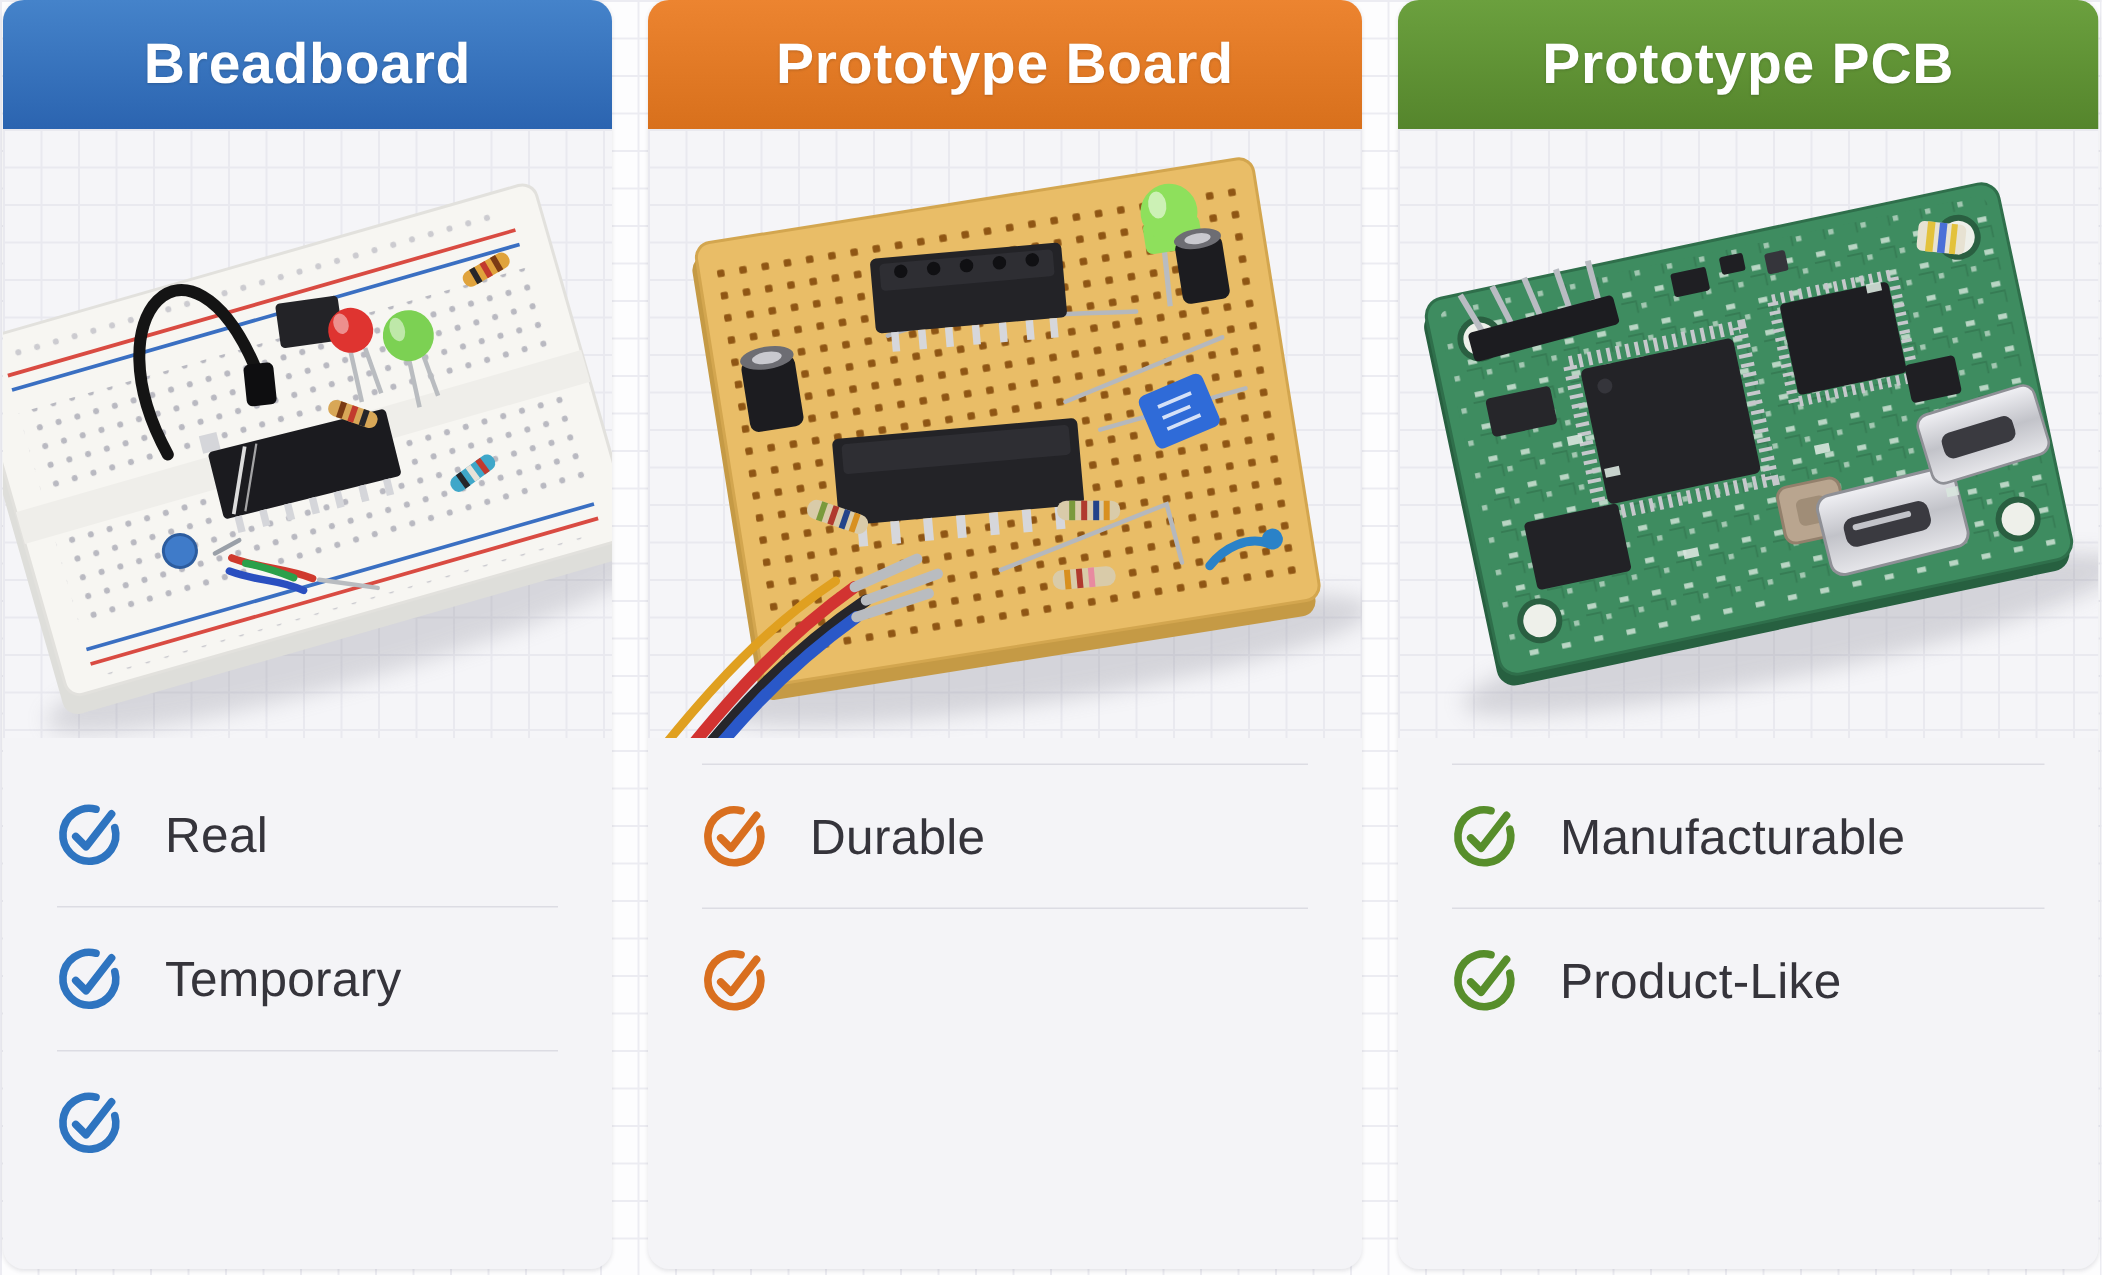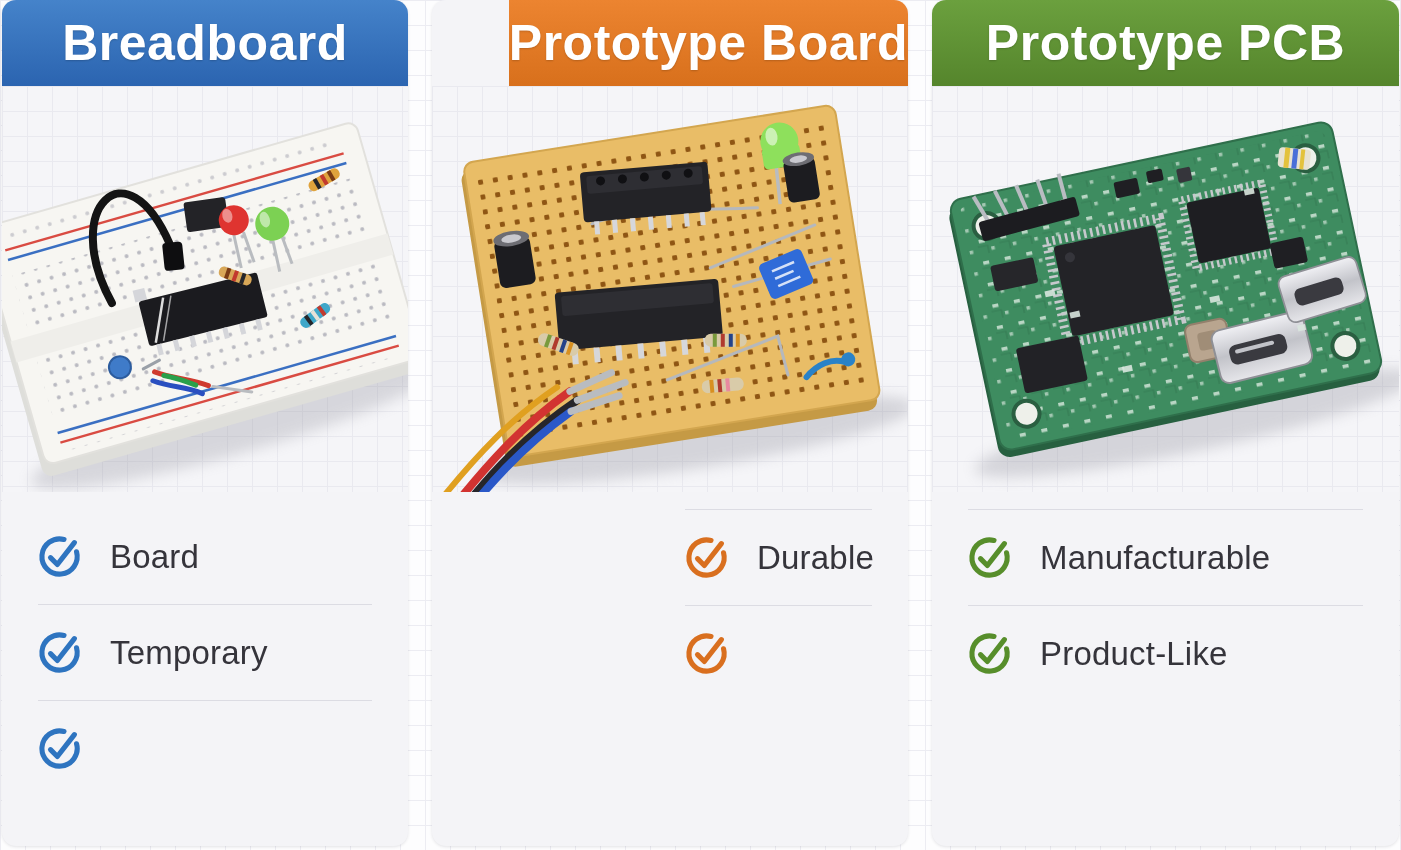--- a/index.html
+++ b/index.html
@@ -20,30 +20,30 @@
   .card {
     height:846px;
     border-radius:14px;
     overflow:hidden;
     background: var(--card-bg,#f4f4f7);
     box-shadow:0 1px 3px rgba(40,40,60,0.12);
     display:flex; flex-direction:column;
     flex:0 0 auto;
   }
   .card:nth-child(1){ width:406px; }
-  .card:nth-child(2){ width:476px;align-items:flex-end; }
+  .card:nth-child(2){ width:476px; }
   .card:nth-child(3){ width:467px; }
   .card-header {
     height:86px; flex:0 0 86px;
     display:flex; align-items:center; justify-content:center;
     background: linear-gradient(180deg, var(--hdr-top,#4583ca) 0%, var(--hdr-bottom,#2b64b0) 100%);
   }
   .card-title {
     color: var(--header-text,#ffffff);
-    font-size:50px; font-weight:700; letter-spacing:0.5px;
+    font-size:38px; font-weight:700; letter-spacing:0.5px;
     text-shadow:0 1px 2px rgba(0,0,0,0.18);
   }
   .photo {
     height:406px; flex:0 0 406px;
     position:relative;
     background-color:#f5f5f8;
     background-image:
       linear-gradient(#e9e9ef 1px, transparent 1px),
       linear-gradient(90deg, #e9e9ef 1px, transparent 1px);
     background-size:25px 25px;
@@ -154,21 +154,21 @@
       </svg>
     </div>
     <ul class="features">
       <li class="feature">
         <span class="check">
           <svg viewBox="0 0 24 24" fill="none" stroke="currentColor" stroke-width="2.6" stroke-linecap="round" stroke-linejoin="round">
               <path d="M20.7 9.6 A9 9 0 1 1 14.3 3.3"></path>
               <path d="M7.4 12.6 L10.9 16.1 L19.6 4.9"></path>
             </svg>
         </span>
-        <span class="feature-label">Board</span>
+        <span class="feature-label">Real</span>
       </li>
       <li class="divider"></li>
       <li class="feature">
         <span class="check">
           <svg viewBox="0 0 24 24" fill="none" stroke="currentColor" stroke-width="2.6" stroke-linecap="round" stroke-linejoin="round">
               <path d="M20.7 9.6 A9 9 0 1 1 14.3 3.3"></path>
               <path d="M7.4 12.6 L10.9 16.1 L19.6 4.9"></path>
             </svg>
         </span>
         <span class="feature-label">Temporary</span>

